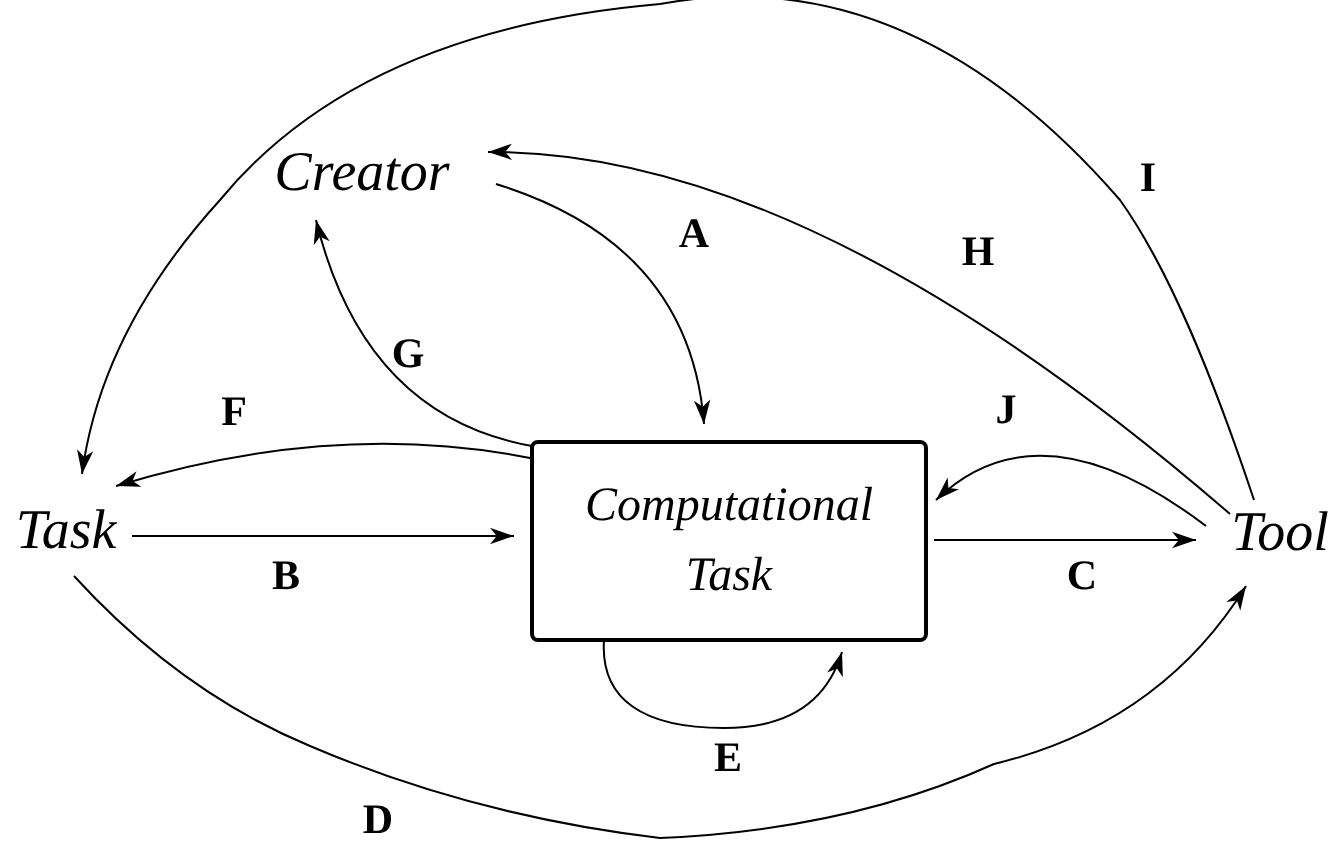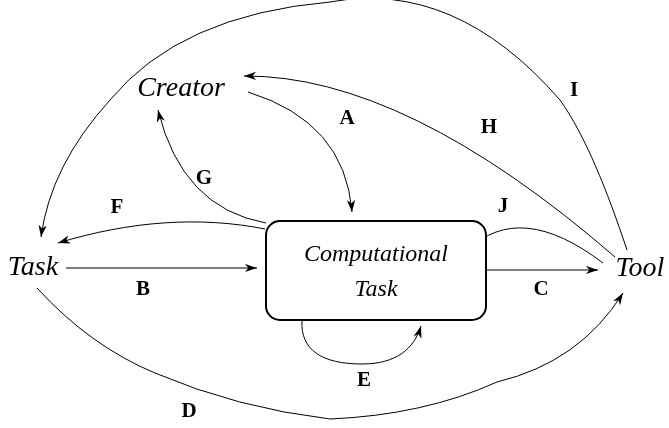--- a/index.html
+++ b/index.html
@@ -16,24 +16,24 @@
     position:absolute;
     transform:translate(-50%,-50%);
     font-style:italic;
     font-size:28px;
     white-space:nowrap;
     line-height:1;
   }
   .tool-box{
     position:absolute;
     left:265px;top:220px;
-    width:222px;height:101px;
+    width:199px;height:101px;
     box-sizing:border-box;
     border:2px solid #000;
-    border-radius:15px;
+    border-radius:4px;
     background:#ffffff;
     display:flex;
     flex-direction:column;
     align-items:center;
     justify-content:center;
     gap:8px;
     font-family:Liberation Serif, serif;
   }
   .tool-box .line{
     font-style:italic;

